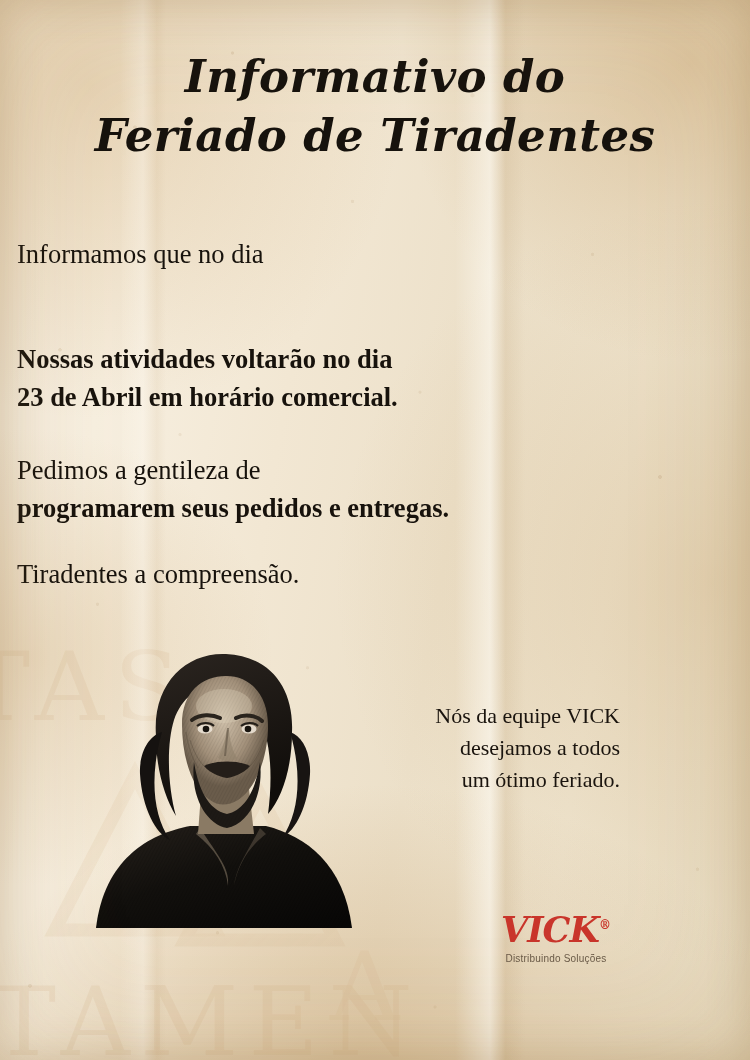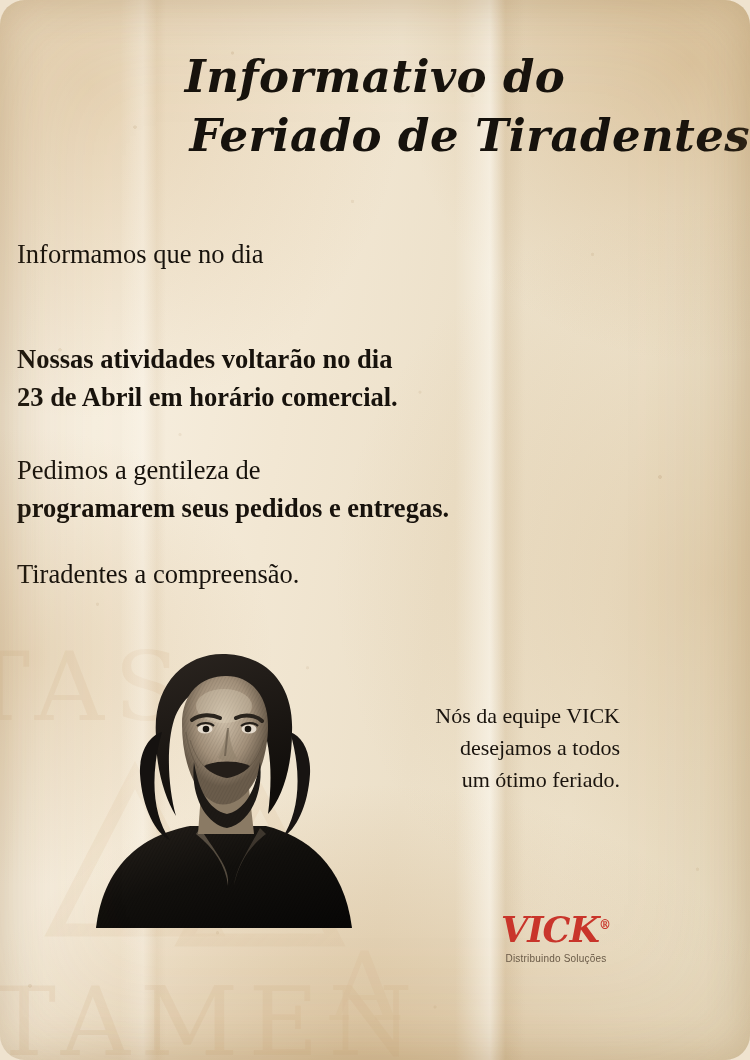--- a/index.html
+++ b/index.html
@@ -20,21 +20,20 @@
     width: 750px;
     height: 1060px;
     overflow: hidden;
     background:
       radial-gradient(ellipse 60% 45% at 12% 8%, rgba(206,170,116,0.40), rgba(206,170,116,0) 70%),
       radial-gradient(ellipse 55% 40% at 92% 6%, rgba(198,158,101,0.45), rgba(198,158,101,0) 70%),
       radial-gradient(ellipse 70% 50% at 95% 55%, rgba(205,172,122,0.35), rgba(205,172,122,0) 72%),
       radial-gradient(ellipse 80% 40% at 50% 102%, rgba(190,150,95,0.42), rgba(190,150,95,0) 70%),
       radial-gradient(ellipse 45% 30% at 4% 62%, rgba(200,163,108,0.30), rgba(200,163,108,0) 72%),
       linear-gradient(100deg, #f4ead9 0%, #f7efe0 18%, #f2e7d3 38%, #ece0c9 58%, #efe5d0 76%, #e8dcc2 100%);
-    border-radius: 25px;
   }
 
   
   .paper-grain {
     position: absolute;
     inset: 0;
     pointer-events: none;
     background-image:
       radial-gradient(circle at 18% 12%, rgba(150,110,60,0.16) 0 1.6px, rgba(150,110,60,0) 2px),
       radial-gradient(circle at 31% 5%, rgba(150,110,60,0.14) 0 1.2px, rgba(150,110,60,0) 2px),
@@ -110,21 +109,21 @@
     width: 750px;
     text-align: center;
     font-family: "DejaVu Serif", serif;
     font-style: italic;
     font-weight: 700;
     font-size: 45px;
     line-height: 1.30;
     color: #16120d;
     letter-spacing: 0.4px;
   }
-  .headline .l2 { display: block; text-align: right; }
+  .headline .l2 { display: block; }
 
   
   .body-block {
     position: absolute;
     left: 17px;
     width: 750px;
     text-align: left;
     color: #17120c;
   }
   .line-reg {

